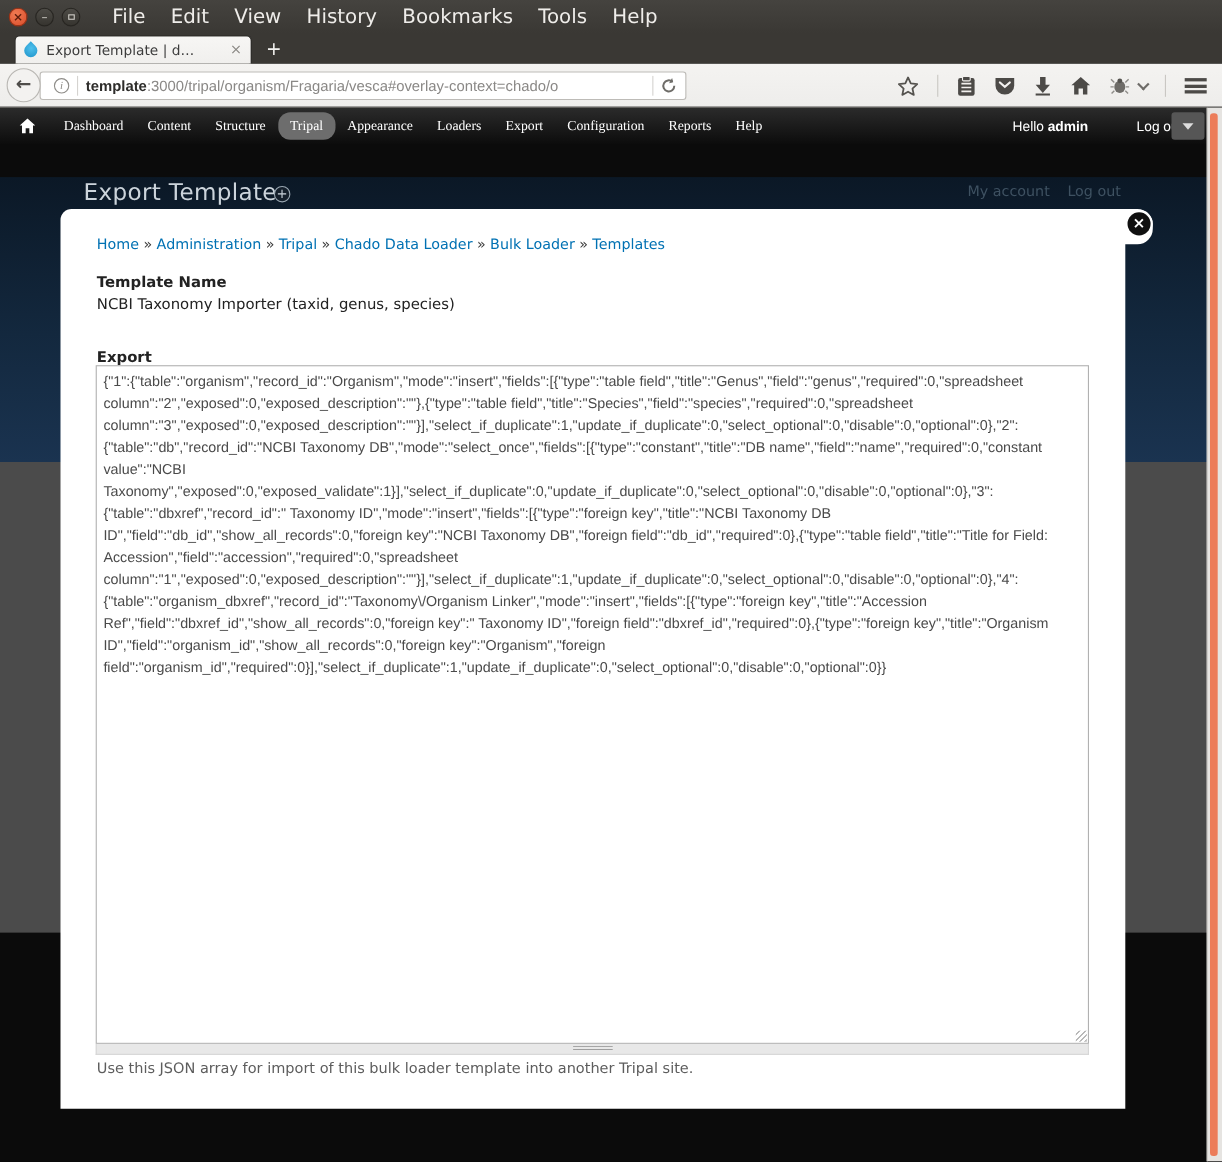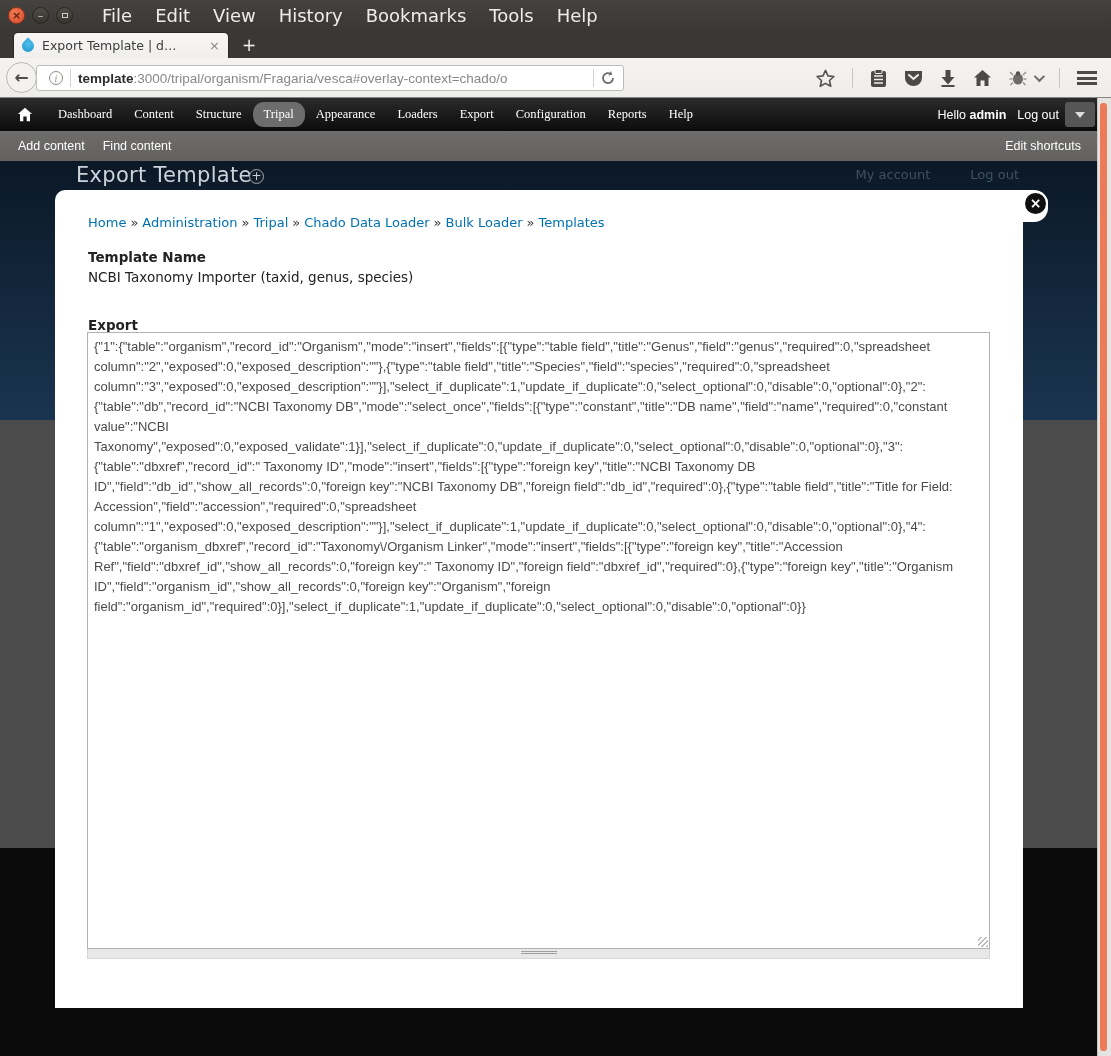--- a/index.html
+++ b/index.html
@@ -61,21 +61,21 @@
   .chev { width:8px; height:8px; border-right:2px solid #6e6c68; border-bottom:2px solid #6e6c68;
     transform:rotate(45deg) translateY(-2px); }
 
   
   .admintb { position:absolute; left:0; top:98px; width:1111px; height:33px;
     background:linear-gradient(#2b2b2b,#0c0c0c); display:flex; align-items:center; z-index:5; }
   .admintb .homeic { margin:0 14px 0 17px; }
   .admintb .item { color:#fff; font-size:12.5px; padding:5px 11px;
     font-family:Liberation Serif, serif; }
   .admintb .item.active { background:#6d6d6d; border-radius:11px; }
-  .admintb .right { position:absolute; right:52px; display:flex; align-items:center; gap:11px;margin-left:36px; }
+  .admintb .right { position:absolute; right:36px; display:flex; align-items:center; gap:44px;margin-left:36px; }
   .admintb .right .txt { color:#fff; font-size:12.5px; font-family:"Liberation Sans", sans-serif; }
   .tbtoggle { position:absolute; right:16px; top:4px; width:30px; height:25px; background:#565656;
     border-radius:3px; display:flex; align-items:center; justify-content:center; }
   .caret-dn { width:0; height:0; border-left:5px solid transparent; border-right:5px solid transparent;
     border-top:6px solid #ddd; }
 
   .shortcutbar { position:absolute; left:0; top:131px; width:1111px; height:30px;
     background:linear-gradient(#6e6d6c,#626160); display:flex; align-items:center; z-index:4; }
   .shortcutbar .link { color:#fff; font-size:12.5px; margin-left:18px;
     font-family:"Liberation Sans", sans-serif; }
@@ -86,21 +86,21 @@
   .bg-navy { position:absolute; left:0; top:161px; width:1111px; height:259px;
     background:linear-gradient(180deg,#0b1826 0%, #13283e 55%, #1a3350 100%); }
   .bg-gray { position:absolute; left:0; top:420px; width:1111px; height:428px; background:#4b4b4b; }
   .bg-black { position:absolute; left:0; top:848px; width:1111px; height:208px; background:#0b0b0b; }
 
   .pagetitle-row { position:absolute; left:0; top:161px; width:1111px; height:34px; z-index:6; }
   .pagetitle { position:absolute; left:76px; top:2px; font-size:21px; color:#ccd4db; letter-spacing:.3px; }
   .addshort { position:absolute; left:249px; top:8px; width:15px; height:15px; border-radius:50%;
     background:#141f2b; border:1px solid #9aa7b2; color:#c7d0d8; font-size:12px; line-height:13px;
     text-align:center; }
-  .userlinks { position:absolute; right:92px; top:6px; display:flex; gap:40px; z-index:5; }
+  .userlinks { position:absolute; right:92px; top:6px; display:flex; gap:16px; z-index:5; }
   .userlinks span { color:#3e5161; font-size:13px; }
 
   
   .overlay-ear { position:absolute; left:1002px; top:190px; width:46px; height:32px; background:#fff;
     border-radius:0 14px 14px 0; z-index:9; }
   .overlay { position:absolute; left:55px; top:190px; width:968px; height:818px; background:#fff;
     border-radius:10px 10px 0 0; z-index:10; }
   .overlay-close { position:absolute; left:1025px; top:193px; width:21px; height:21px; border-radius:50%;
     background:#101010; color:#fff; box-shadow:0 0 0 2px #fff; font-size:14px; font-weight:bold;
     text-align:center; line-height:20px; z-index:12; }
@@ -256,25 +256,20 @@
     <span class="item">Help</span>
     <span class="right">
       <span class="txt"><span>Hello </span><b>admin</b></span>
       <span class="txt">Log out</span>
     </span>
     <span class="tbtoggle">
         <span class="caret-dn"></span>
       </span>
   </div>
 
-  <div class="shortcutbar">
-    <span class="link">Add content</span>
-    <span class="link">Find content</span>
-    <span class="edit">Edit shortcuts</span>
-  </div>
 
   <div class="pagetitle-row">
     <span class="pagetitle">Export Template</span>
     <span class="addshort">+</span>
     <span class="userlinks">
       <span>My account</span>
       <span>Log out</span>
     </span>
   </div>
 
@@ -301,19 +296,20 @@
 Accession","field":"accession","required":0,"spreadsheet
 column":"1","exposed":0,"exposed_description":""}],"select_if_duplicate":1,"update_if_duplicate":0,"select_optional":0,"disable":0,"optional":0},"4":
 {"table":"organism_dbxref","record_id":"Taxonomy\/Organism Linker","mode":"insert","fields":[{"type":"foreign key","title":"Accession
 Ref","field":"dbxref_id","show_all_records":0,"foreign key":" Taxonomy ID","foreign field":"dbxref_id","required":0},{"type":"foreign key","title":"Organism
 ID","field":"organism_id","show_all_records":0,"foreign key":"Organism","foreign
 field":"organism_id","required":0}],"select_if_duplicate":1,"update_if_duplicate":0,"select_optional":0,"disable":0,"optional":0}}</textarea>
     <div class="resize-grip"></div>
     <div class="grippie">
         <span class="grab"></span>
       </div>
+    <div class="description">Use this JSON array for import of this bulk loader template into another Tripal site.</div>
   </div>
 
   <div class="pg-scroll-track">
     <div class="pg-scroll-thumb"></div>
   </div>
 
 </div>
 
 </body></html>

